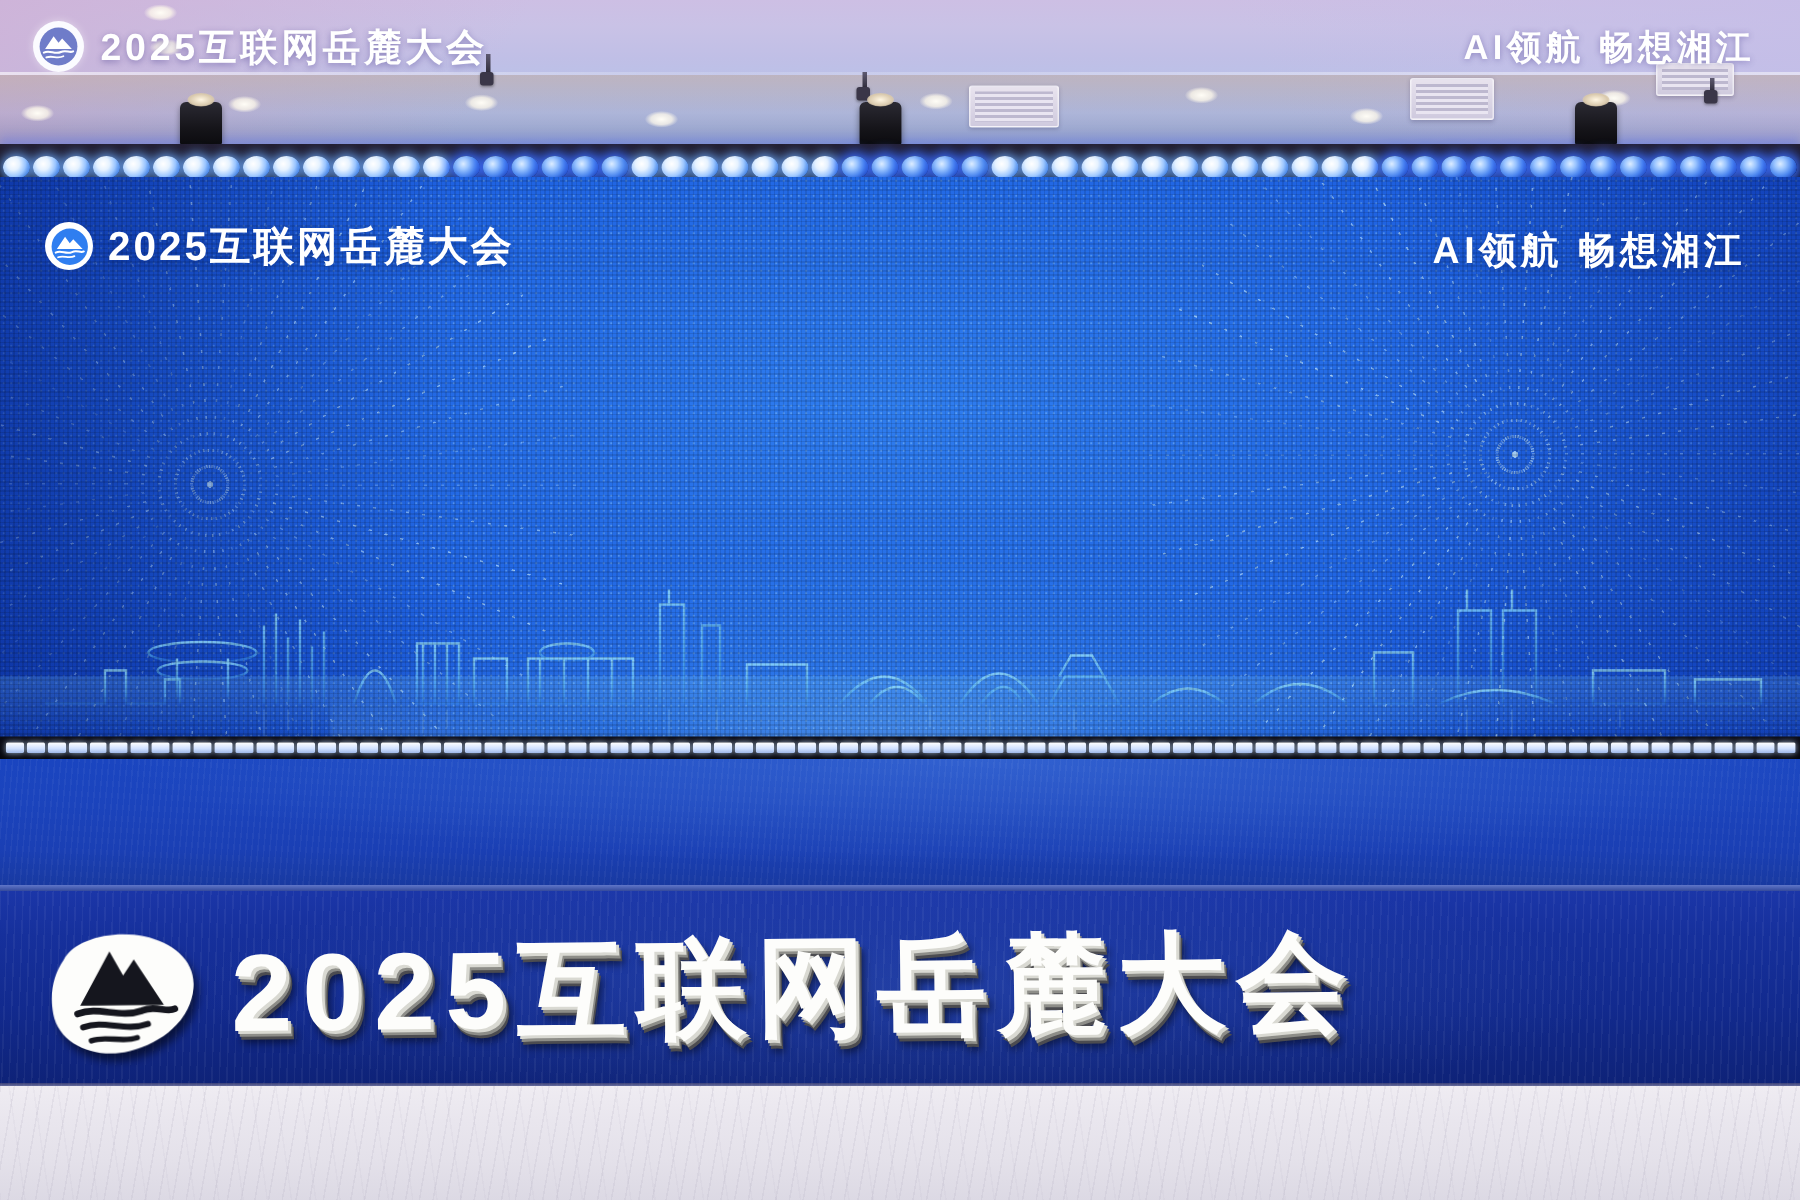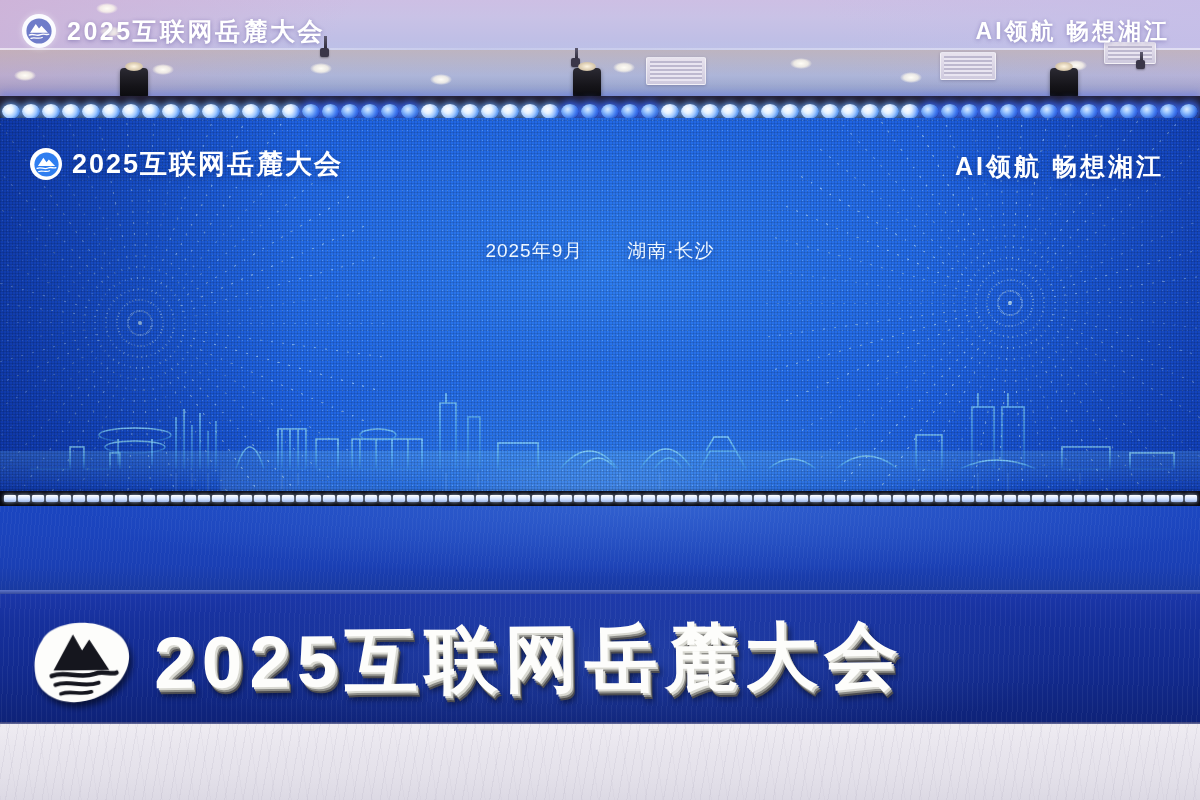--- a/index.html
+++ b/index.html
@@ -571,24 +571,20 @@
           <path d="M12 50 C22 46, 30 53, 40 48" stroke="#ffffff" stroke-width="3" fill="none" stroke-linecap="round"></path>
         </svg>
       </span>
       <span class="screen-head-text">2025互联网岳麓大会</span>
     </div>
     <div class="screen-head-right">
       <span class="screen-head-text-r">AI领航 畅想湘江</span>
     </div>
 
     <div class="titles">
-      <div class="meta-row">
-        <span>2025年9月</span>
-        <span>湖南·长沙</span>
-      </div>
     </div>
   </div>
 
   <div class="screen-base-strip" id="base-strip">
       <div class="strip-led"></div>
       <div class="strip-led"></div>
       <div class="strip-led"></div>
       <div class="strip-led"></div>
       <div class="strip-led"></div>
       <div class="strip-led"></div>

